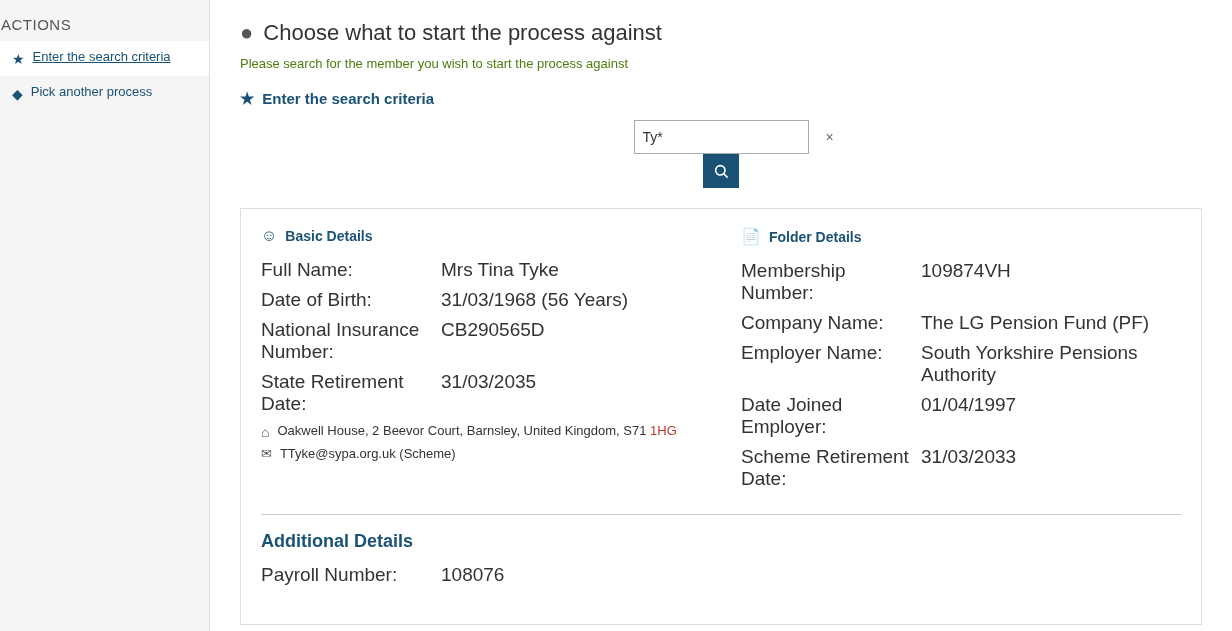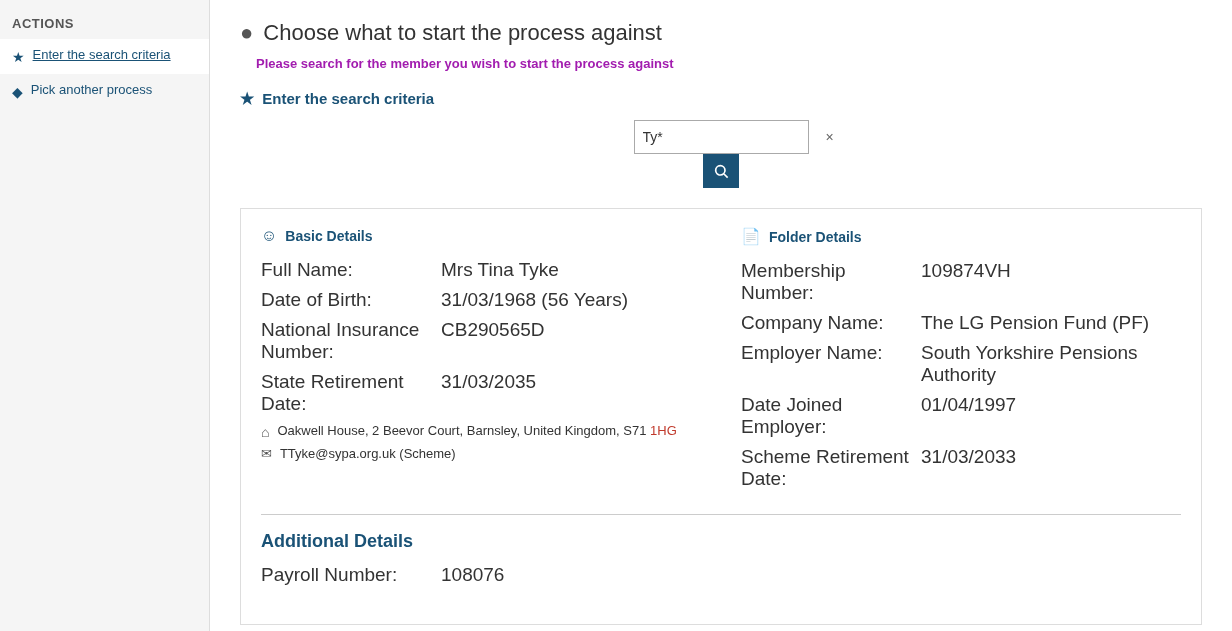--- a/index.html
+++ b/index.html
@@ -7,24 +7,24 @@
 
     
     .sidebar {
       width: 210px;
       min-width: 210px;
       background: #f5f5f5;
       border-right: 1px solid #ddd;
       padding: 10px 0;
     }
     .sidebar-title {
-      font-size: 13px;
-      font-weight: bold;
+      font-size: 15px;
+      font-weight: normal;
       color: #555;
-      padding: 6px 12px 8px 12px;
+      padding: 6px 12px 8px 1px;
       letter-spacing: 0.5px;
     }
     .sidebar-item {
       display: flex;
       align-items: flex-start;
       padding: 8px 12px;
       cursor: pointer;
       color: #1a5276;
       font-size: 13px;
       line-height: 1.3;
@@ -61,24 +61,23 @@
       margin-bottom: 10px;
     }
     .page-title .globe-icon {
       margin-right: 10px;
       font-size: 22px;
       color: #555;
     }
 
     .subtitle {
       font-size: 13px;
-      font-weight: bold;
-      color: #a21caf;
+      font-weight: normal;
+      color: #4d7c0f;
       margin-bottom: 18px;
-      margin-left: 16px;
     }
 
     
     .search-heading {
       display: flex;
       align-items: center;
       font-size: 15px;
       font-weight: bold;
       color: #1a5276;
       margin-bottom: 12px;

